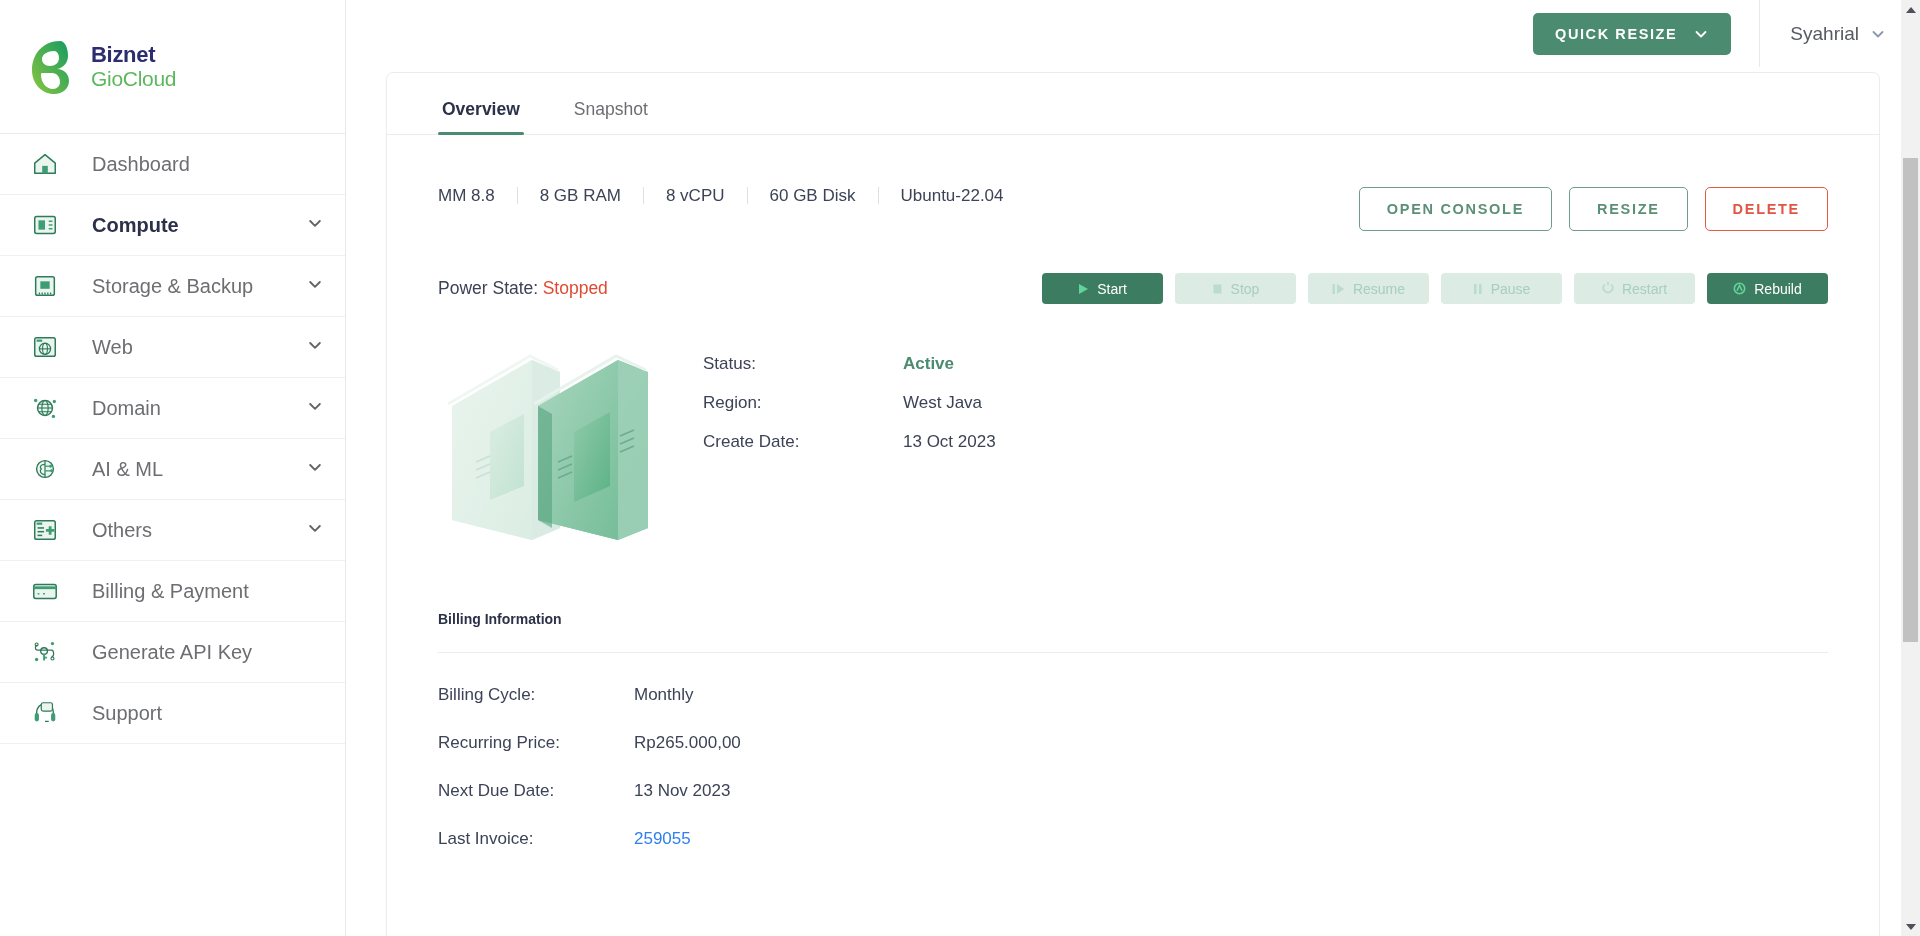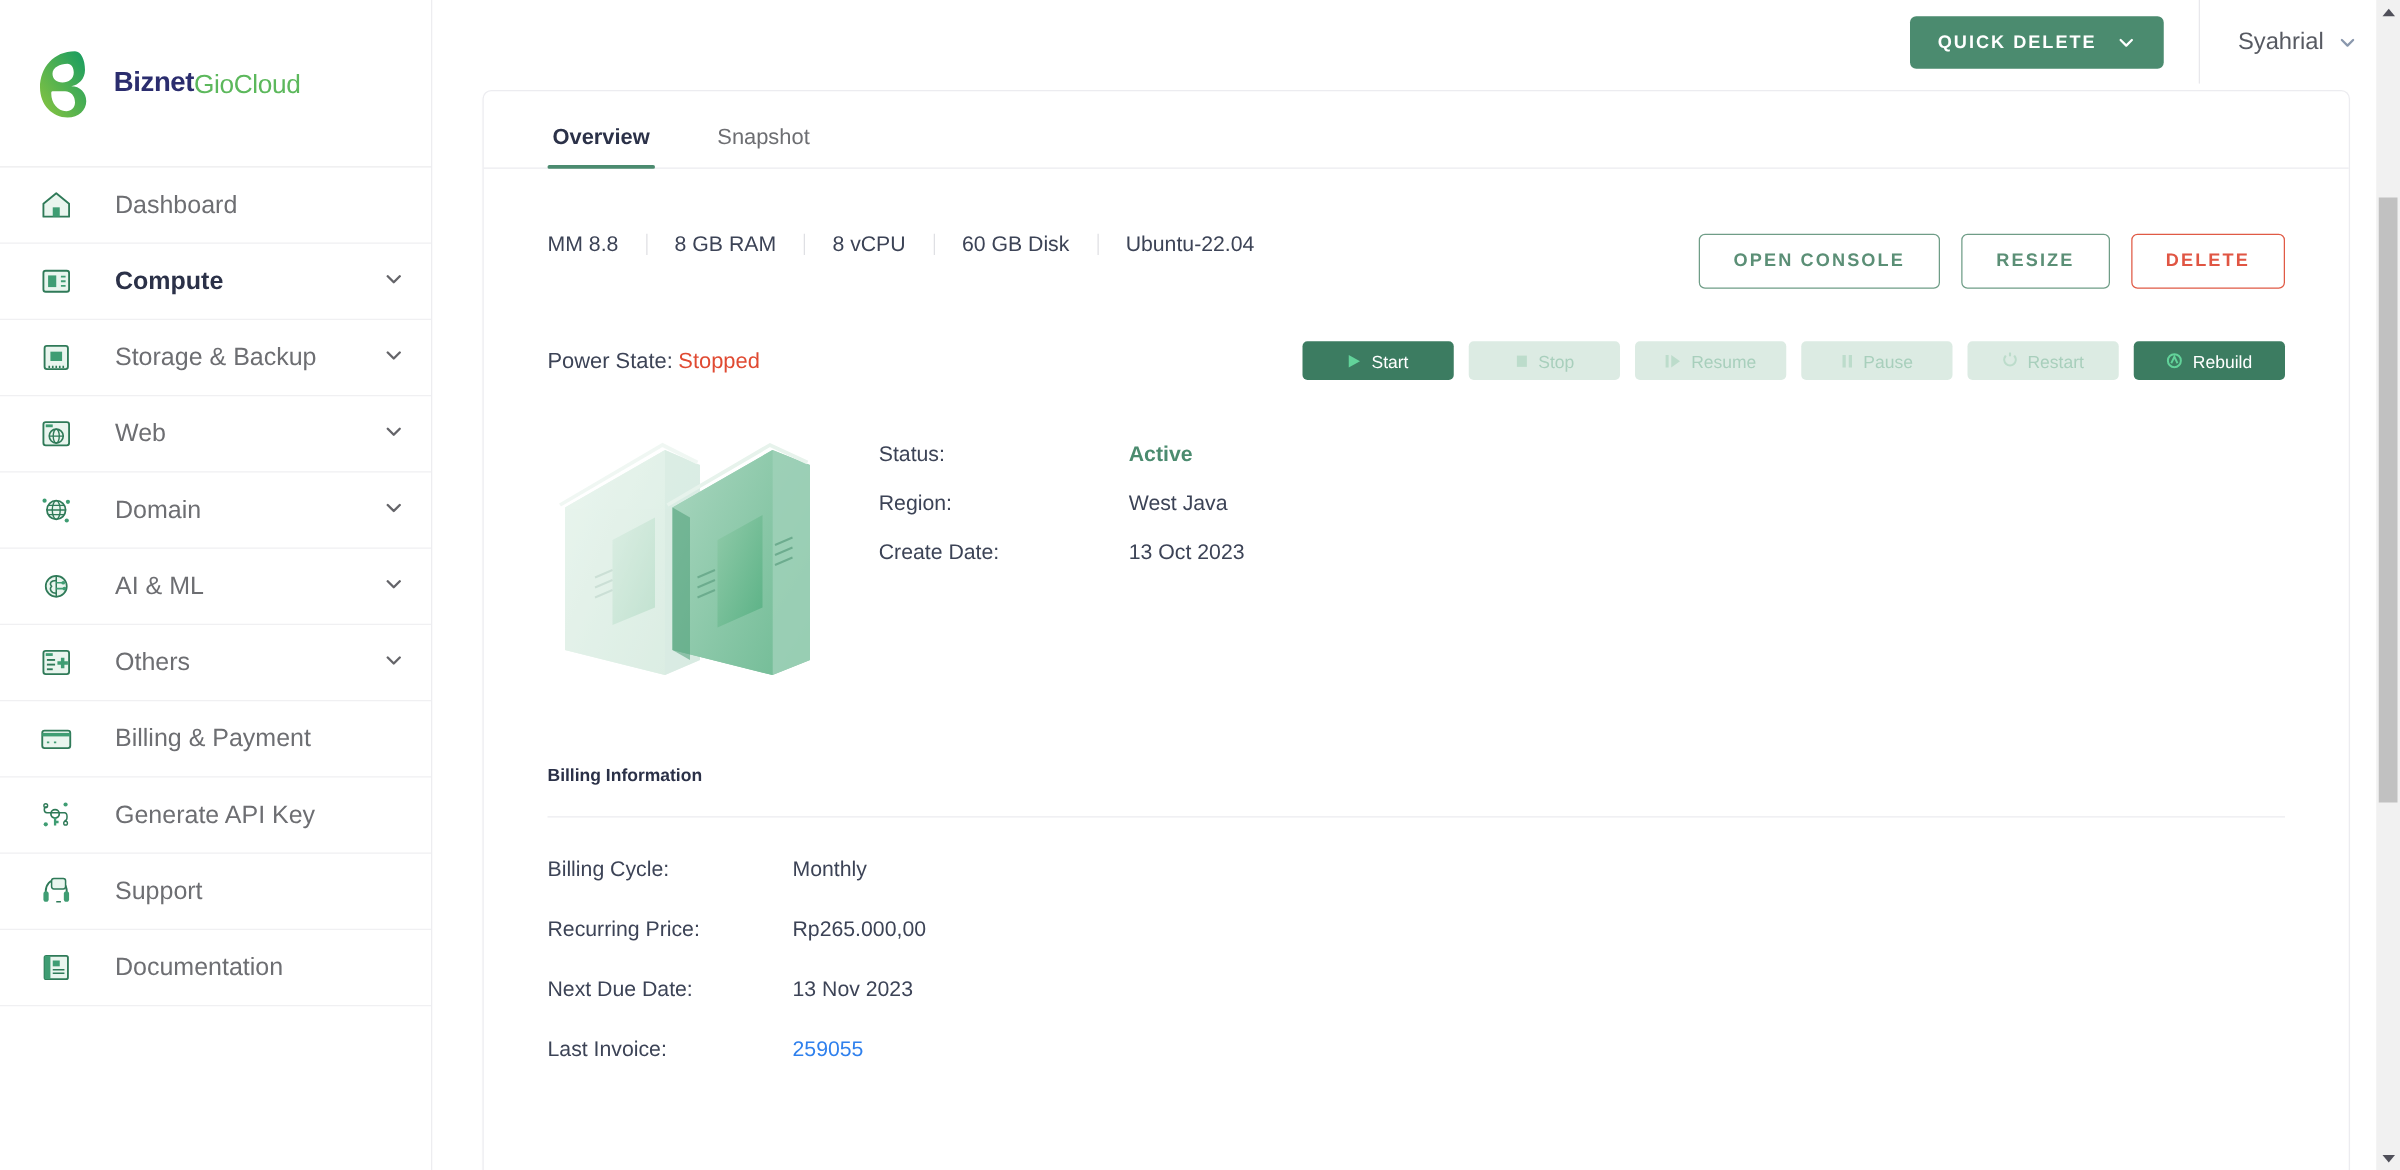--- a/index.html
+++ b/index.html
@@ -18,21 +18,21 @@
     background: #ffffff;
     border-right: 1px solid #e8e8ec;
     display: flex; flex-direction: column;
     overflow: hidden;
   }
   .logo-area {
     height: 134px; display: flex; align-items: center;
     padding-left: 30px; border-bottom: 1px solid #ececed;
   }
   .logo-mark { width: 52px; height: 56px; flex: 0 0 52px; }
-  .logo-text { margin-left: 9px; display: flex; flex-direction: row; line-height: 1; }
+  .logo-text { margin-left: 9px; display: flex; flex-direction: column; line-height: 1; }
   .logo-biznet {
     font-size: 22px; font-weight: bold; color: #2b2d6e;
     letter-spacing: -0.3px;
   }
   .logo-gio { font-size: 21px; color: #5cb85c; letter-spacing: -0.3px; margin-top: 2px; }
 
   .nav { display: flex; flex-direction: column; }
   .nav-item {
     height: 61px; display: flex; align-items: center;
     padding: 0 22px 0 30px;
@@ -359,40 +359,28 @@
             <svg viewBox="0 0 30 30" width="28" height="28">
               <path d="M6 18 V15 C6 9 10 5 15 5 C20 5 24 9 24 15 V18" fill="none" stroke="#2f7a58" stroke-width="1.6"></path>
               <rect x="4" y="15" width="4.5" height="9" rx="2.2" fill="#3f9d73"></rect>
               <rect x="21.5" y="15" width="4.5" height="9" rx="2.2" fill="#3f9d73"></rect>
               <path d="M15 24 H19" stroke="#2f7a58" stroke-width="1.4"></path>
               <rect x="11" y="4" width="12" height="9" rx="2" fill="#e9f5ee" stroke="#2f7a58" stroke-width="1.3"></rect>
             </svg>
           </span>
           <span class="nav-label">Support</span>
         </div>
-        <div class="nav-item">
-          <span class="nav-icon">
-            <svg viewBox="0 0 30 30" width="28" height="28">
-              <rect x="5" y="5" width="20" height="20" rx="1.5" fill="#e9f5ee" stroke="#2f7a58" stroke-width="1.6"></rect>
-              <rect x="5" y="5" width="5" height="20" fill="#3f9d73"></rect>
-              <rect x="12" y="9" width="6" height="5" fill="#3f9d73"></rect>
-              <line x1="12" y1="17" x2="22" y2="17" stroke="#2f7a58" stroke-width="1.3"></line>
-              <line x1="12" y1="20" x2="22" y2="20" stroke="#2f7a58" stroke-width="1.3"></line>
-            </svg>
-          </span>
-          <span class="nav-label">Documentation</span>
-        </div>
       </nav>
   </aside>
 
   <div class="main">
 
     <header class="topbar">
       <button class="quick-create">
-        <span>QUICK DELETE</span>
+        <span>QUICK RESIZE</span>
         <svg class="qc-chev" viewBox="0 0 16 16">
           <path d="M3.5 6 L8 10.5 L12.5 6" fill="none" stroke="#ffffff" stroke-width="1.8" stroke-linecap="round" stroke-linejoin="round"></path>
         </svg>
       </button>
       <div class="user-sep"></div>
       <div class="user-menu">
         <span class="user-name">Syahrial</span>
         <svg class="qc-chev" viewBox="0 0 16 16">
           <path d="M3.5 6 L8 10.5 L12.5 6" fill="none" stroke="#8a98ad" stroke-width="1.8" stroke-linecap="round" stroke-linejoin="round"></path>
         </svg>

